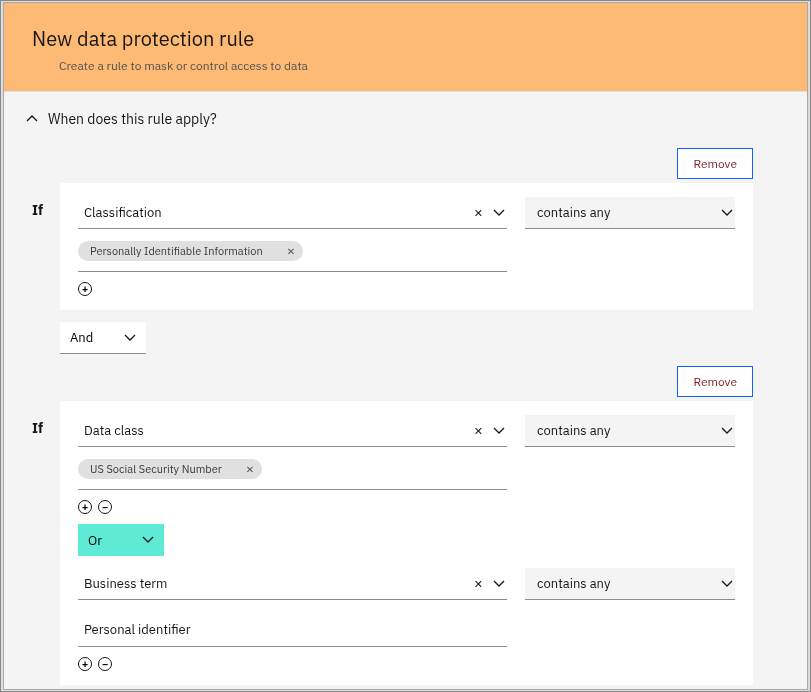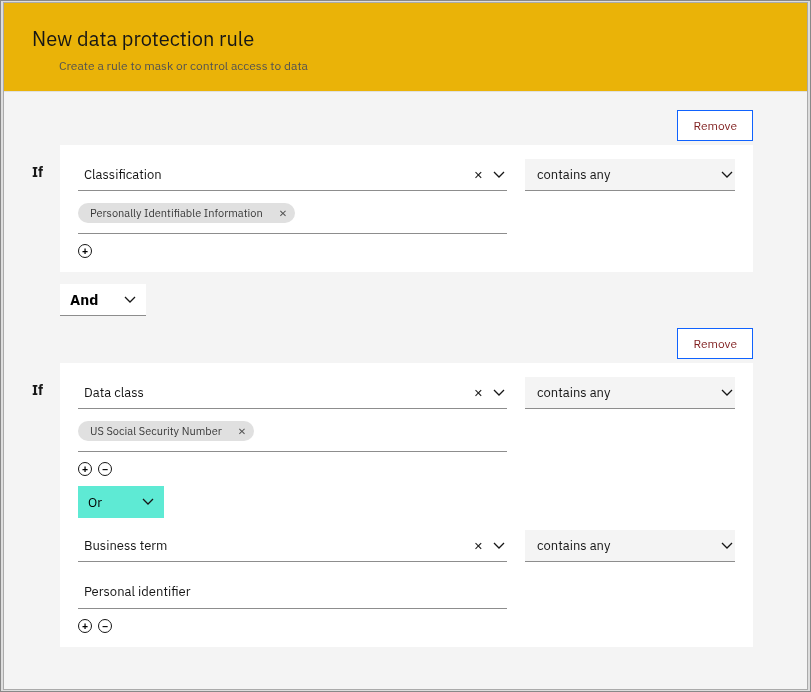--- a/index.html
+++ b/index.html
@@ -19,21 +19,21 @@
       width: 805px;
       height: 688px;
       margin: 1px auto 0 auto;
       background: #fff;
       border: 1px solid #aaa;
       overflow: hidden;
     }
     .header {
       padding: 22px 16px 18px 28px;
       border-bottom: 1px solid #e0e0e0;
-      background: #eab308;
+      background: #fdba74;
     }
     .title {
       font-size: 20px;
       font-weight: 400;
       color: #161616;
       margin-bottom: 6px;
     }
     .subtitle {
       font-size: 12px;
       color: #525252;
@@ -141,21 +141,21 @@
       padding: 0 0 10px 0;
     }
     .tag {
       display: inline-flex;
       align-items: center;
       background: #e0e0e0;
       border-radius: 12px;
       padding: 3px 8px 3px 12px;
       font-size: 11px;
       color: #393939;
-      gap: 16px;
+      gap: 24px;
     }
     .tag-x {
       font-size: 10px;
       cursor: pointer;
       color: #525252;
     }
     .plus-row {
       margin-top: 10px;
       display: flex;
       align-items: center;
@@ -181,23 +181,22 @@
     }
     .and-select {
       background: #fff;
       border-bottom: 1px solid #8d8d8d;
       height: 32px;
       width: 86px;
       display: flex;
       align-items: center;
       justify-content: space-between;
       padding: 0 10px;
-      font-size: 15px;
-      cursor: pointer;
-      font-weight: bold;
+      font-size: 13px;
+      cursor: pointer;
     }
     .or-row {
       margin-top: 10px;
     }
     .or-select {
       background: #5eead4;
       height: 32px;
       width: 86px;
       display: flex;
       align-items: center;
@@ -223,20 +222,28 @@
 </head>
 <body>
 
 <div class="modal">
   <div class="header">
     <h1 class="title">New data protection rule</h1>
     <p class="subtitle">Create a rule to mask or control access to data</p>
   </div>
 
   <div class="body">
+    <div class="section-header">
+      <span class="chevron-up">
+        <svg width="12" height="8" viewBox="0 0 12 8">
+            <path d="M1 6 L6 1 L11 6" stroke="#161616" stroke-width="1.3" fill="none"></path>
+          </svg>
+      </span>
+      <span class="section-title">When does this rule apply?</span>
+    </div>
 
     <div class="remove-row">
       <button class="remove-btn">Remove</button>
     </div>
 
     <div class="condition-card">
       <span class="if-label">If</span>
 
       <div class="cond-row">
         <div class="field-col">

